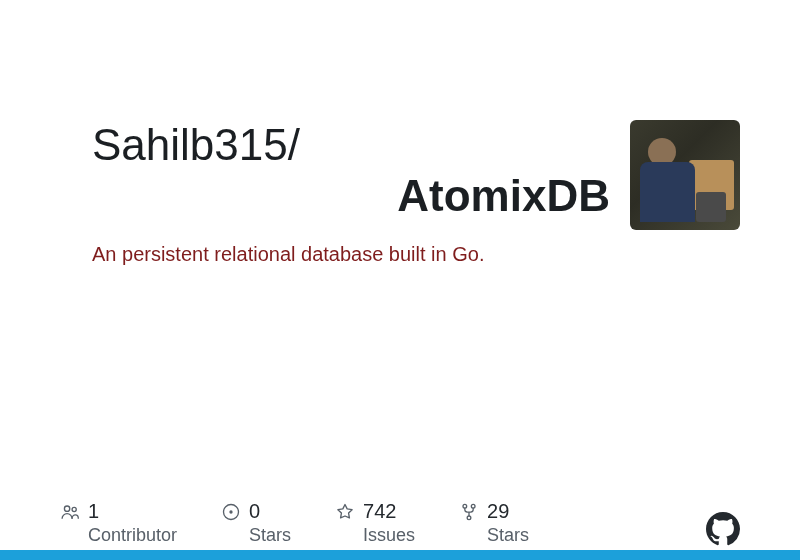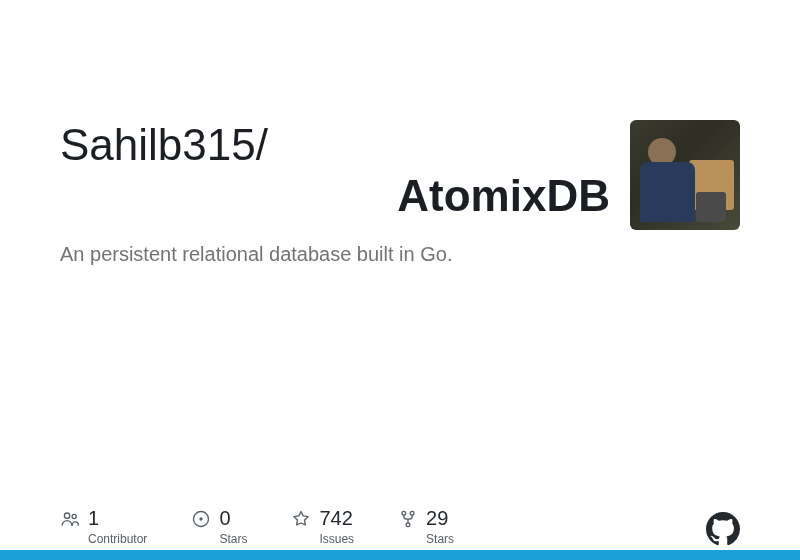--- a/index.html
+++ b/index.html
@@ -12,39 +12,40 @@
     overflow: hidden;
   }
   .content {
     padding: 120px 60px 0 60px;
     display: flex;
     justify-content: space-between;
     align-items: flex-start;
   }
   .left {
     flex: 1;
+    margin-left: 32px;
   }
   .title {
     font-size: 44px;
     line-height: 1.15;
     color: #1b1f23;
     font-weight: 400;
   }
   .title .owner {
     font-weight: 400;
   }
   .title .repo {
     font-weight: 600;
     display: block;
     text-align: right;
   }
   .description {
     margin-top: 22px;
     font-size: 20px;
-    color: #737373;
+    color: #7f1d1d;
     font-weight: 400;
   }
   .avatar {
     width: 110px;
     height: 110px;
     border-radius: 6px;
     background: linear-gradient(135deg, #3a3a2e 0%, #2d2d24 40%, #4a4a3a 100%);
     position: relative;
     overflow: hidden;
     flex-shrink: 0;
@@ -122,21 +123,21 @@
     fill: none;
     stroke: #586069;
     stroke-width: 1.6;
   }
   .stat-value {
     font-size: 20px;
     color: #24292e;
     font-weight: 400;
   }
   .stat-label {
-    font-size: 12px;
+    font-size: 18px;
     color: #586069;
     margin-left: 28px;
   }
   .github-logo {
     width: 34px;
     height: 34px;
   }
   .github-logo svg {
     width: 100%;
     height: 100%;

